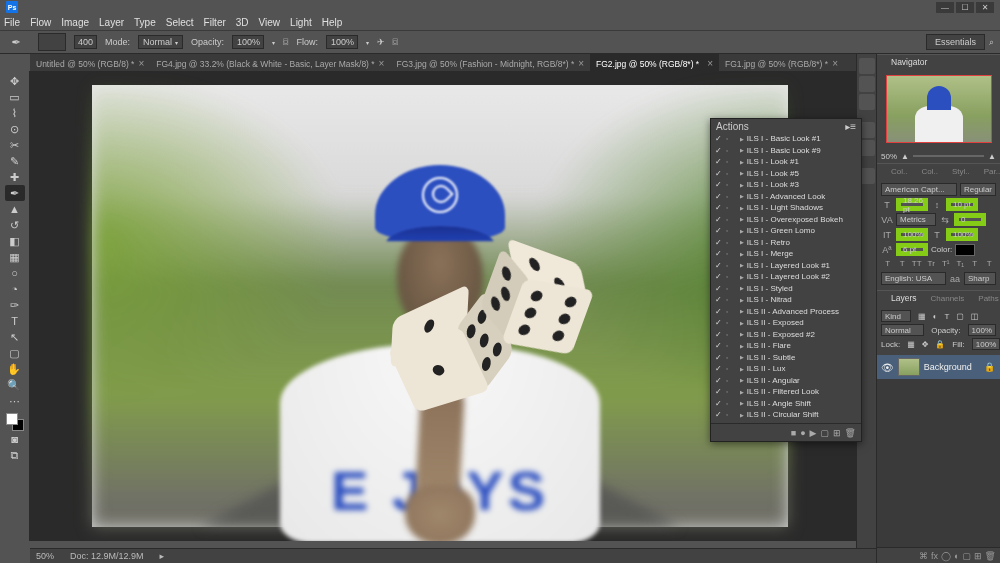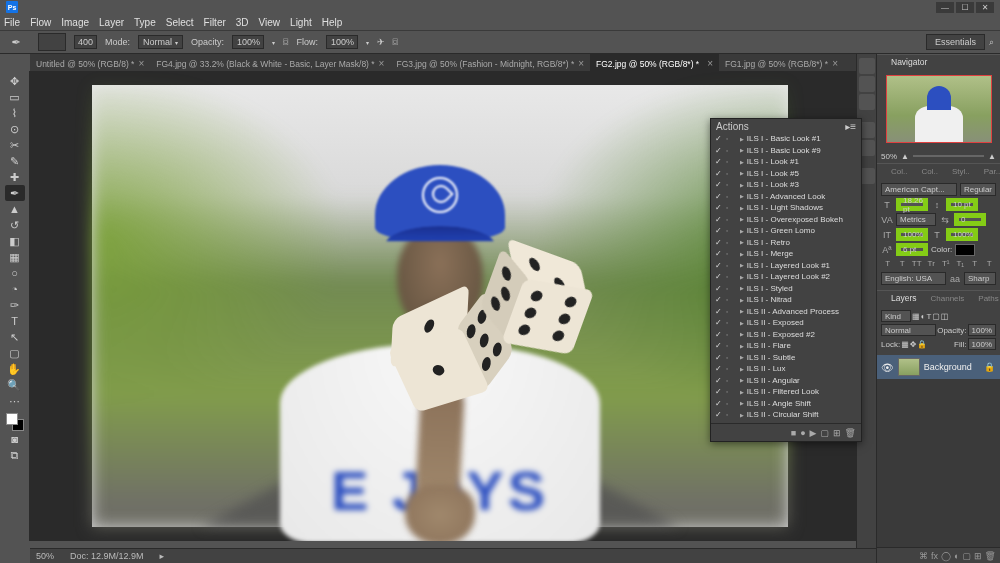--- a/index.html
+++ b/index.html
@@ -72,21 +72,21 @@
 .nav-zoom .slider{flex:1;height:2px;background:#666;}
 .char-panel { padding: 3px 4px; font-size: 8px; color:#ccc;}
 .char-row{display:flex;align-items:center;gap:3px;margin:2px 0;}
 .char-row .csel{background:#535353;border:1px solid #2a2a2a;padding:0 3px;flex:1;font-size:8px;height:13px; display:flex;align-items:center;}
 .char-row .cinp{background:#535353;border:5px solid #84cc16;padding:0 2px;width:32px;font-size:8px;height:13px;display:flex;align-items:center;}
 .char-row .cico{width:12px;text-align:center;color:#aaa;font-size:9px;}
 .char-btns{display:flex;gap:1px;margin-top:2px;}
 .char-btns span{flex:1;text-align:center;font-size:8px;color:#aaa;padding:1px 0;}
 .layers-panel{flex:1;display:flex;flex-direction:column;}
 .layers-controls{padding:3px 4px;font-size:8px;}
-.layers-controls .row{display:flex;align-items:center;gap:1px;margin:2px 0;}
+.layers-controls .row{display:flex;align-items:center;gap:7px;margin:2px 0;}
 .layers-controls .sel{background:#535353;border:1px solid #2a2a2a;padding:0 3px;font-size:8px;height:12px;flex:1;display:flex;align-items:center;}
 .layer-list{flex:1;overflow:auto;background:#3a3a3a;}
 .layer-row{height:24px;background:#4a607a;display:flex;align-items:center;padding:0 4px;gap:4px;color:#eee;}
 .layer-eye{font-size:10px;}
 .layer-thumb{width:22px;height:18px;background:linear-gradient(#b0c088,#88a060);border:1px solid #666;}
 .layer-lock{margin-left:auto;font-size:9px;}
 .panel-footer{height:16px;background:#424242;border-top:1px solid #2a2a2a;display:flex;align-items:center;justify-content:flex-end;gap:3px;padding:0 4px;}
 .panel-footer span{font-size:9px;color:#999;cursor:default;}
 .actions-panel { position: absolute; top: 118px; left: 710px; width: 152px; background: #424242; border: 1px solid #222; box-shadow: 0 2px 8px rgba(0,0,0,0.5); z-index: 10; font-size: 8px; }
 .actions-header { height: 14px; background: #424242; display: flex; align-items: center; padding: 0 5px; font-size: 10px; justify-content:space-between;}

